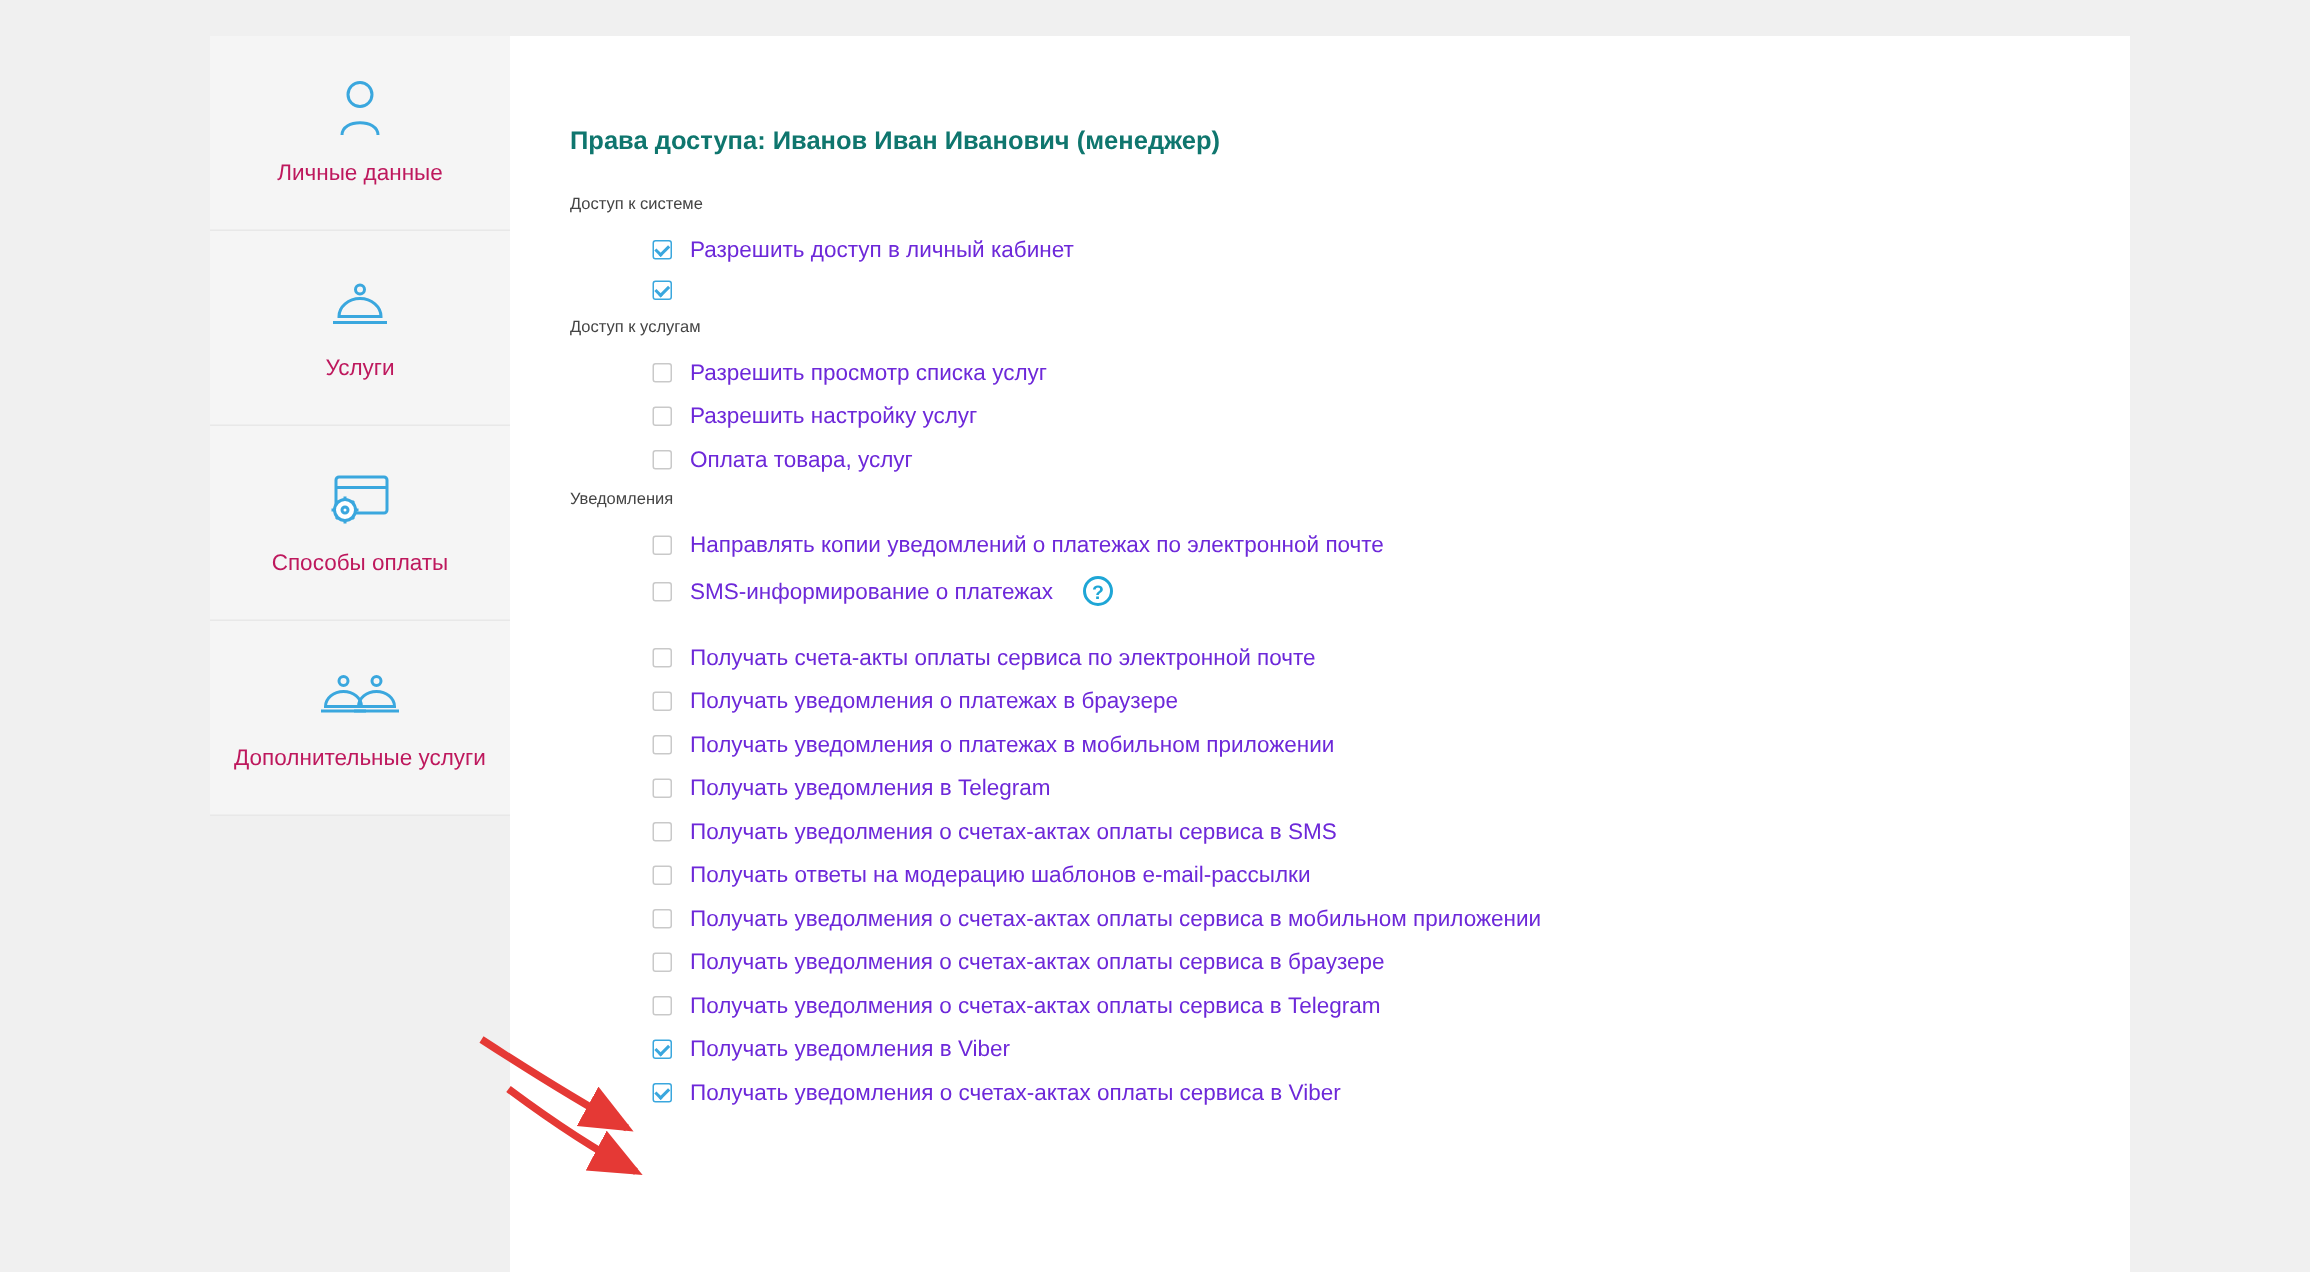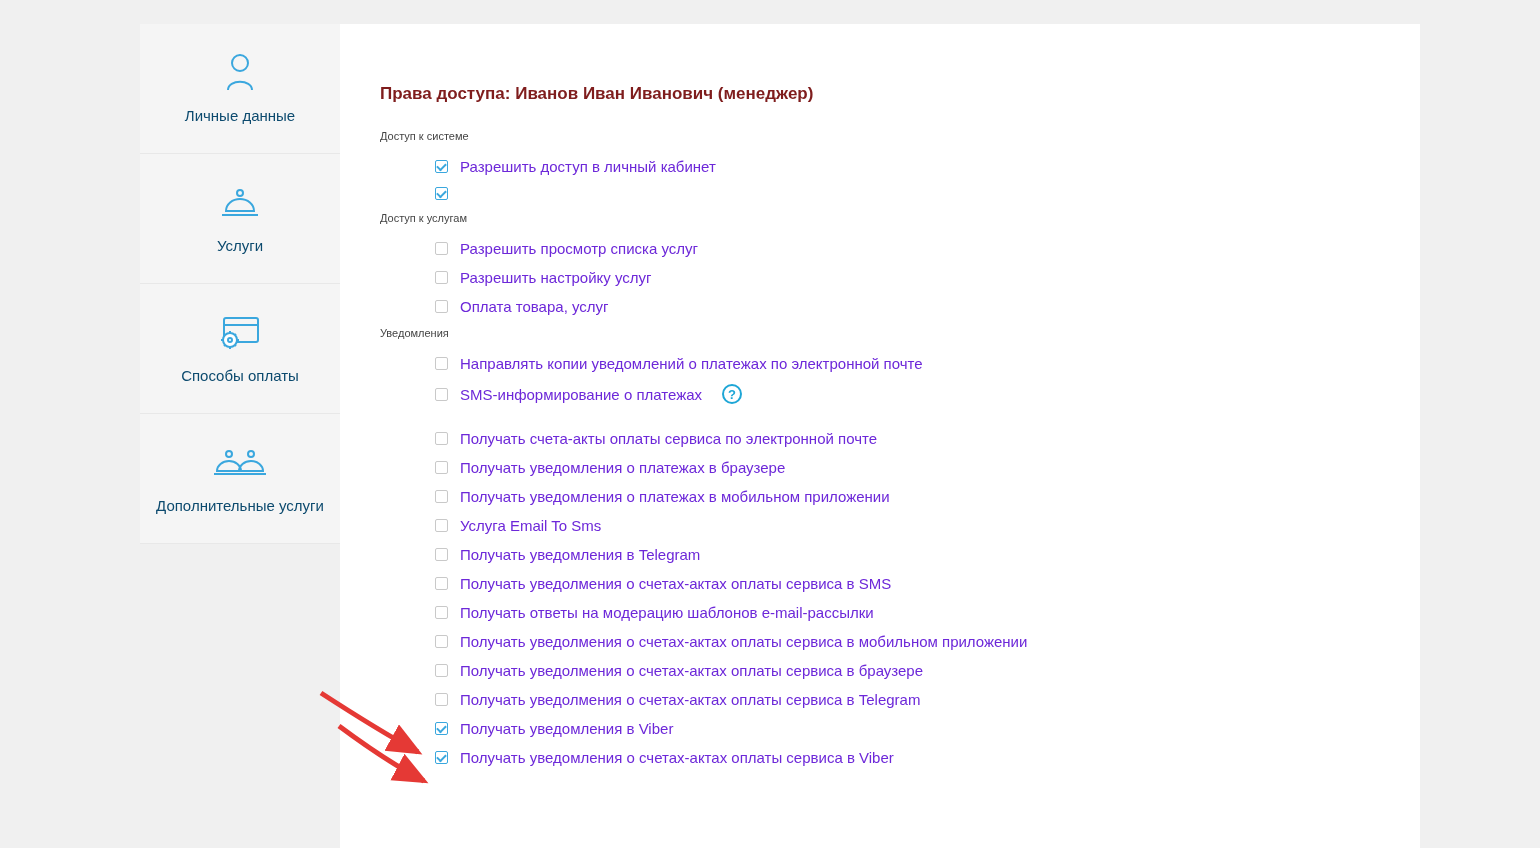--- a/index.html
+++ b/index.html
@@ -41,33 +41,33 @@
   }
   .sidebar-item .icon-wrap {
     margin-bottom: 14px;
     height: 40px;
     display: flex;
     align-items: center;
     justify-content: center;
   }
   .sidebar-item .icon-wrap svg { display:block; }
   .sidebar-label {
-    color: #0c4a6e;
+    color: #be185d;
     font-size: 15px;
     line-height: 1.3;
   }
   .content {
     flex: 1;
     background: #fff;
     padding: 60px 40px 20px 40px;
   }
   .page-title {
     font-size: 17px;
     font-weight: 600;
-    color: #7f1d1d;
+    color: #0f766e;
     margin-bottom: 26px;
   }
   .section-heading {
     font-size: 11px;
     color: #444;
     margin-bottom: 10px;
     margin-top: 6px;
   }
   .perms-group {
     margin-left: 55px;
@@ -228,24 +228,20 @@
         <span class="chk"></span>
         <span class="perm-label">Получать счета-акты оплаты сервиса по электронной почте</span>
       </div>
       <div class="perm-row">
         <span class="chk"></span>
         <span class="perm-label">Получать уведомления о платежах в браузере</span>
       </div>
       <div class="perm-row">
         <span class="chk"></span>
         <span class="perm-label">Получать уведомления о платежах в мобильном приложении</span>
-      </div>
-      <div class="perm-row">
-        <span class="chk"></span>
-        <span class="perm-label">Услуга Email To Sms</span>
       </div>
       <div class="perm-row">
         <span class="chk"></span>
         <span class="perm-label">Получать уведомления в Telegram</span>
       </div>
       <div class="perm-row">
         <span class="chk"></span>
         <span class="perm-label">Получать уведолмения о счетах-актах оплаты сервиса в SMS</span>
       </div>
       <div class="perm-row">

